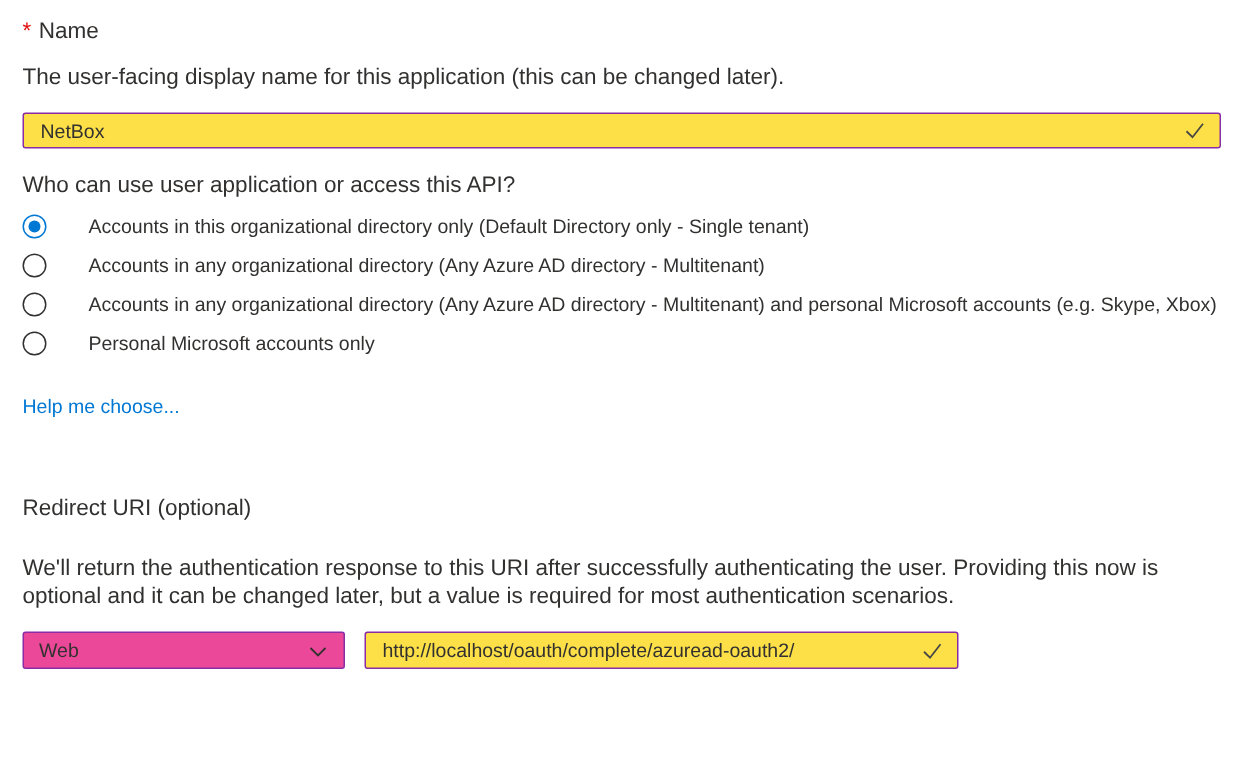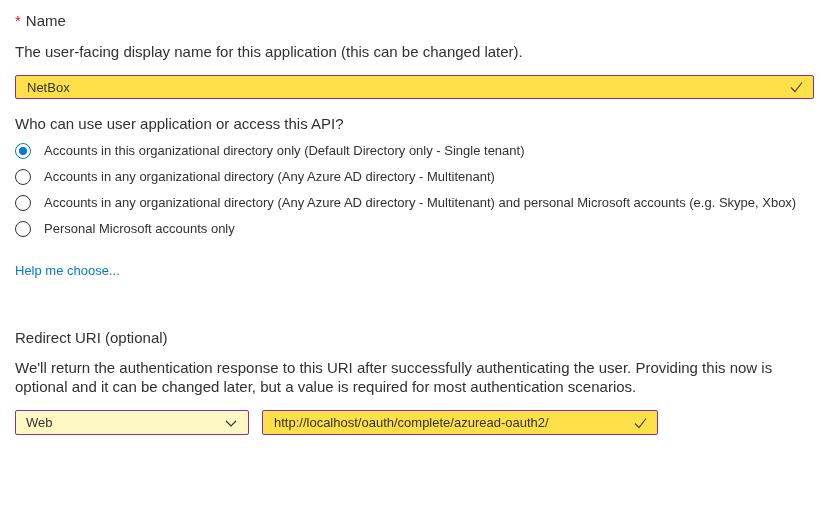--- a/index.html
+++ b/index.html
@@ -28,41 +28,41 @@
   .title-name { margin-top: 10px; }
   .title-accounts { margin-top: 44px; }
   .title-redirect { margin-top: 48px; }
   .req { color: var(--red); margin-right: 5px; }
 
   .desc {
     margin: 0; font-size: 15px; line-height: 16px; color: var(--text);
   }
   .desc-name { margin-top: 13px; }
   .desc-question { margin-top: 17px; }
-  .desc-redirect { margin-top: 10px; line-height: 19px; max-width: 795px; }
+  .desc-redirect { margin-top: 20px; line-height: 19px; max-width: 795px; }
 
   .input-wrap { position: relative; }
   .name-wrap { margin-top: 15px; width: 799px; }
   .text-input {
     width: 100%; height: 24px;
     border: 1.5px solid var(--purple); border-radius: 2px;
     padding: 0 30px 0 11px;
     font-family: "Liberation Sans", sans-serif;
     font-size: 13px; color: var(--text);
     outline: none; background: #fde047;
   }
   .check-icon {
     position: absolute; right: 10px; top: 50%;
     transform: translateY(-50%);
     pointer-events: none;
   }
 
   .radio-group { margin-top: 11px; }
   .radio-row {
-    display: flex; align-items: center; gap: 13px;
+    display: flex; align-items: center; gap: 28px;
     height: 16px; margin-bottom: 10px; cursor: pointer;
   }
   .radio {
     width: 16px; height: 16px; flex: 0 0 16px;
     border: 1px solid var(--text); border-radius: 50%;
     display: inline-flex; align-items: center; justify-content: center;
     background: #fff;
   }
   .radio .dot { width: 8px; height: 8px; border-radius: 50%; background: transparent; }
   .radio-row.selected .radio { border-color: var(--blue); }
@@ -70,25 +70,25 @@
   .radio-label { font-size: 13px; line-height: 16px; color: var(--text); }
 
   .help-link {
     display: inline-block; margin-top: 16px;
     font-size: 13px; line-height: 16px;
     color: var(--blue); text-decoration: none; cursor: pointer;
   }
 
   .redirect-row { margin-top: 14px; display: flex; gap: 13px; }
   .platform-select {
-    width: 234px; height: 25px;
+    width: 215px; height: 25px;
     border: 1.5px solid var(--purple); border-radius: 2px;
     display: flex; align-items: center; justify-content: space-between;
     padding: 0 10px; font-size: 13px; color: var(--text);
-    background: #fef9c3; cursor: pointer;
+    background: #ec4899; cursor: pointer;
   }
   .uri-wrap { width: 396px; }
   .uri-wrap .text-input { height: 25px; }
 </style>
 </head>
 <body>
 
 <div class="page">
 
   

